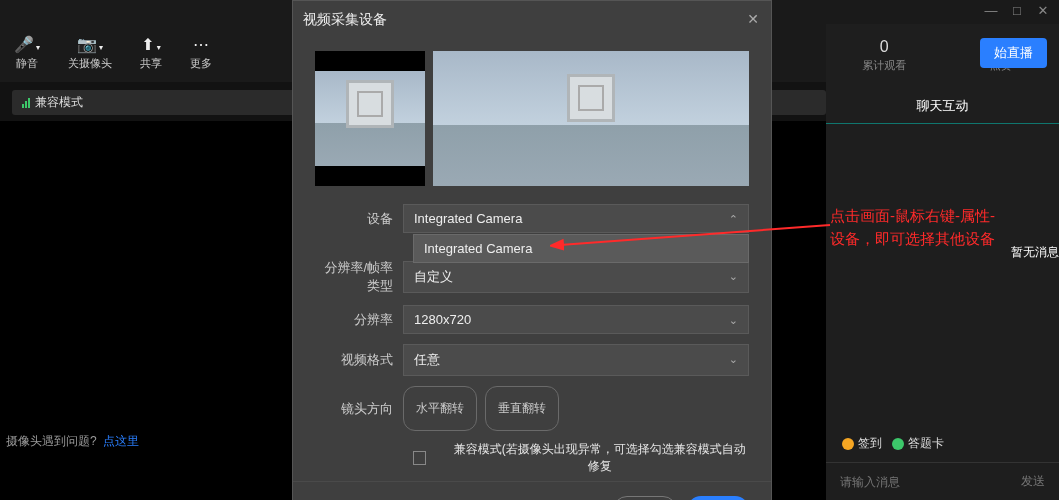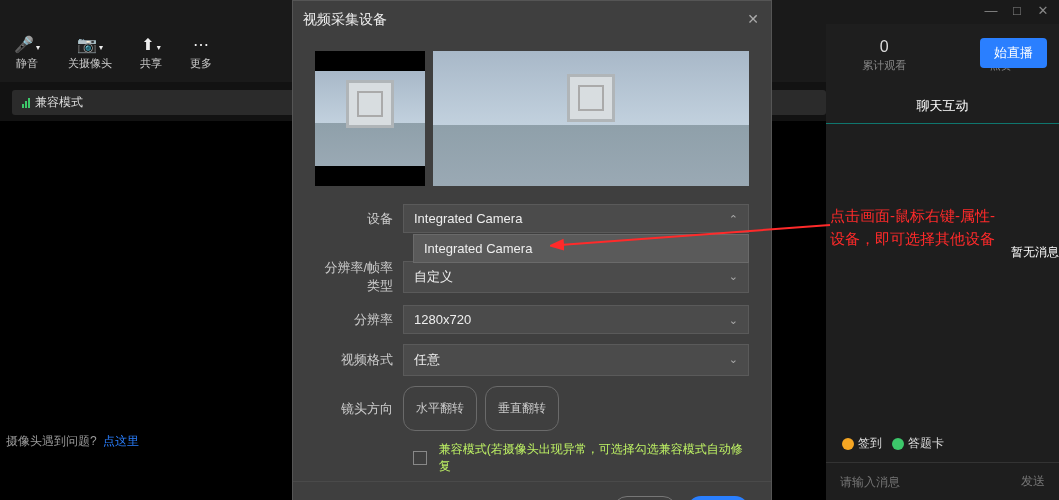--- a/index.html
+++ b/index.html
@@ -50,21 +50,21 @@
 .vent { position:absolute; top:35%; left:50%; width:48px; height:48px; transform:translate(-50%,-50%); background:#d8dde0; border:3px solid #b0b5b8; }
 .vent::after { content:""; position:absolute; inset:8px; border:2px solid #aaa; }
 .form-row { display:flex; align-items:center; margin-bottom:10px; font-size:13px; color:#ddd; position:relative; }
 .form-row label { width:88px; text-align:right; padding-right:10px; color:#ccc; }
 .sel { flex:1; background:#4b4b4b; border:1px solid #5a5a5a; padding:6px 10px; color:#eee; position:relative; cursor:pointer; }
 .sel .chev { position:absolute; right:10px; top:8px; color:#aaa; font-size:11px; }
 .dropdown { position:absolute; left:98px; top:30px; right:0; background:#5a5a5a; border:1px solid #6a6a6a; z-index:2; }
 .dropdown .opt { padding:6px 10px; color:#eee; cursor:pointer; }
 .pill-btns { display:flex; gap:8px; }
 .pill { border:1px solid #6a6a6a; border-radius:12px; padding:13px 12px; font-size:12px; color:#ccc; cursor:pointer; }
-.chk-row { display:flex; align-items:center; gap:12px; margin-left:98px; font-size:12px; color:#bef264; margin-top:4px; }
+.chk-row { display:flex; align-items:center; gap:24px; margin-left:98px; font-size:12px; color:#e5e5e5; margin-top:4px;text-align:center; }
 .chk { width:14px; height:14px; border:1px solid #888; cursor:pointer; }
 .m-foot { display:flex; align-items:center; padding:14px 22px 18px 22px; border-top:1px solid #4a4a4a; }
 .overlay-chk { display:flex; align-items:center; gap:6px; font-size:13px; color:#ddd;margin-left:15px; }
 .info-ico { color:#888; font-size:12px; }
 .foot-btns { margin-left:auto; display:flex; gap:10px; }
 .btn { border-radius:14px; padding:5px 18px; font-size:13px; cursor:pointer; }
 .btn.cancel { border:1px solid #777; color:#ddd; }
 .btn.ok { background:#2a7fff; color:#fff; }
 
 .anno { position:absolute; top:205px; left:830px; color:#ff2a2a; font-size:15px; line-height:1.5; z-index:30; font-weight:500; }

